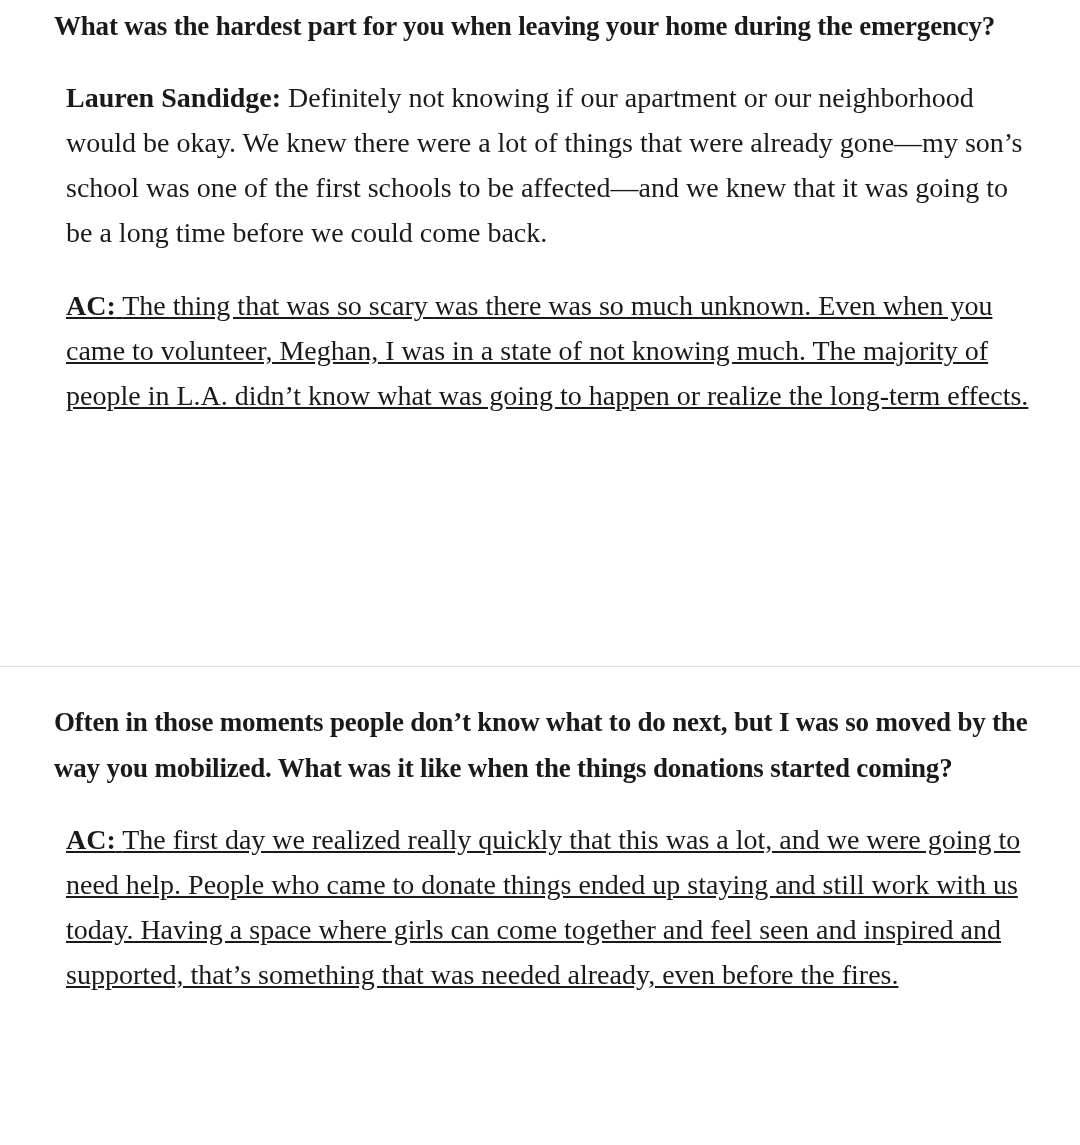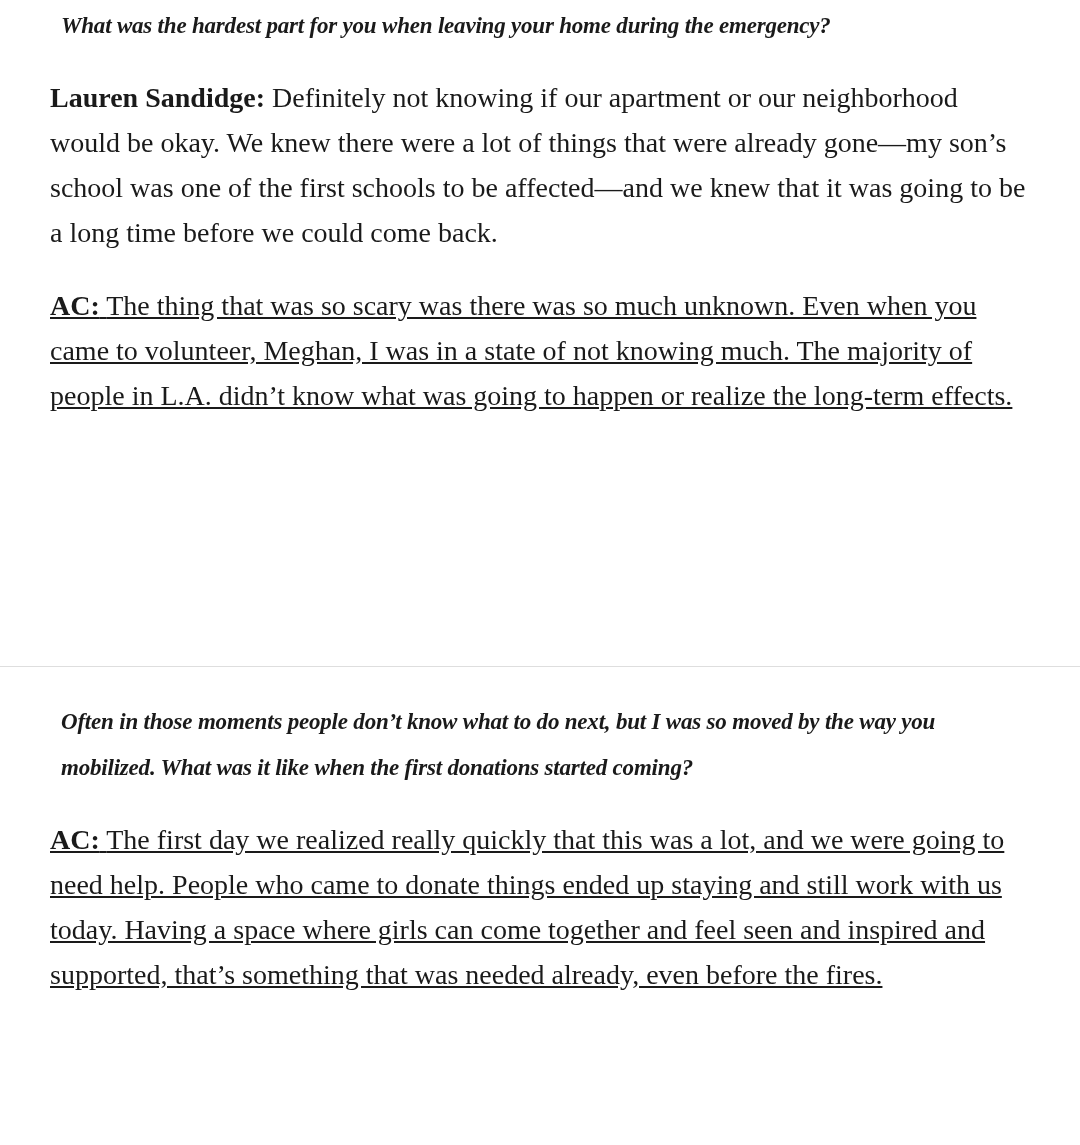--- a/index.html
+++ b/index.html
@@ -23,29 +23,28 @@
   .qa-section {
     display: block;
   }
   .qa-section.first {
     padding-bottom: 248px;
   }
   .qa-section.second {
     padding-top: 32px;
   }
   .question {
-    font-size: 23px;
+    font-size: 27px;
     line-height: 46px;
     font-weight: 700;
     letter-spacing: -0.2px;
-    margin: 0 0 26px 11px;
-    font-style: italic;
+    margin: 0 0 26px 4px;
   }
   .answer {
-    margin: 0 0 28px 0;
+    margin: 0 0 28px 16px;
     text-align: left;
   }
   .answer.last {
     margin-bottom: 0;
     text-decoration: underline;
   }
   .speaker {
     font-weight: 700;
   }
   .divider {
@@ -70,21 +69,21 @@
 
     <p class="answer last">
       <strong class="speaker">AC:</strong>
       <span>The thing that was so scary was there was so much unknown. Even when you came to volunteer, Meghan, I was in a state of not knowing much. The majority of people in L.A. didn’t know what was going to happen or realize the long-term effects.</span>
     </p>
   </section>
 
   <hr class="divider">
 
   <section class="qa-section second">
-    <h3 class="question">Often in those moments people don’t know what to do next, but I was so moved by the way you mobilized. What was it like when the first donations started coming?</h3>
+    <h3 class="question">Often in those moments people don’t know what to do next, but I was so moved by the way you mobilized. What was it like when the things donations started coming?</h3>
 
     <p class="answer last">
       <strong class="speaker">AC:</strong>
       <span>The first day we realized really quickly that this was a lot, and we were going to need help. People who came to donate things ended up staying and still work with us today. Having a space where girls can come together and feel seen and inspired and supported, that’s something that was needed already, even before the fires.</span>
     </p>
   </section>
 
 </main>
 
 </body></html>

